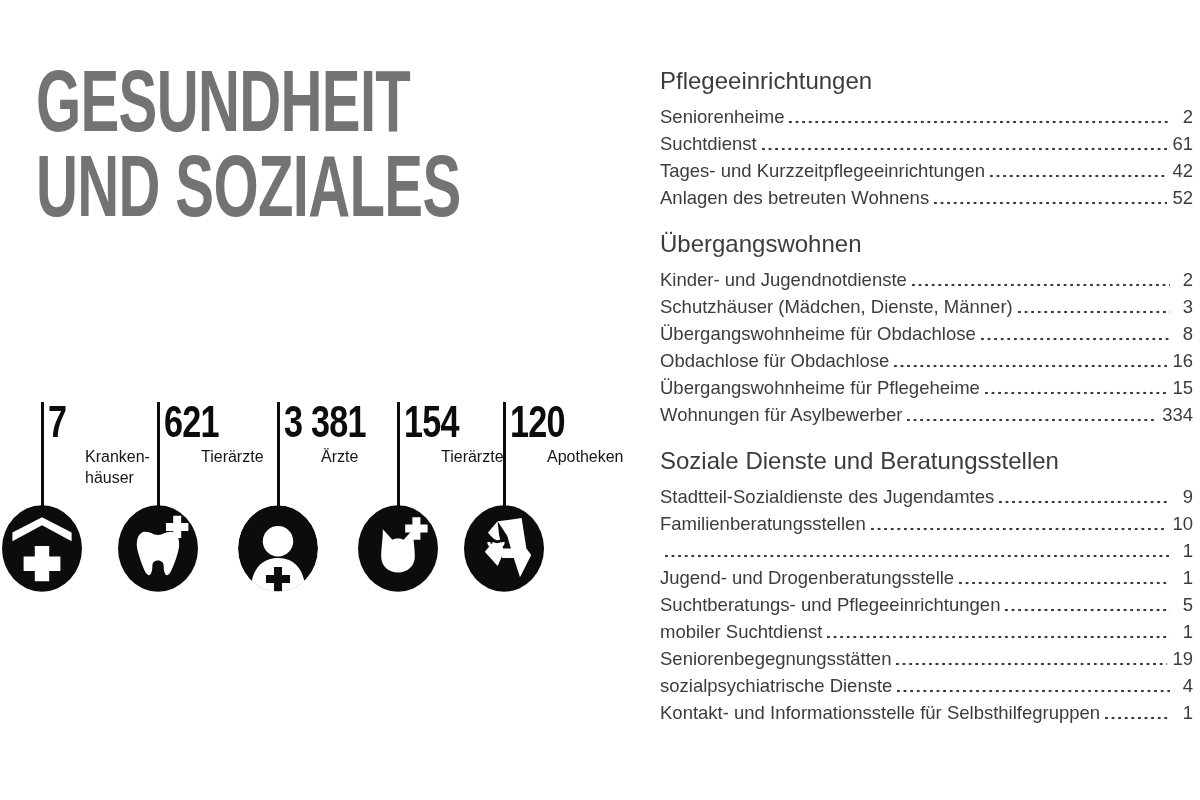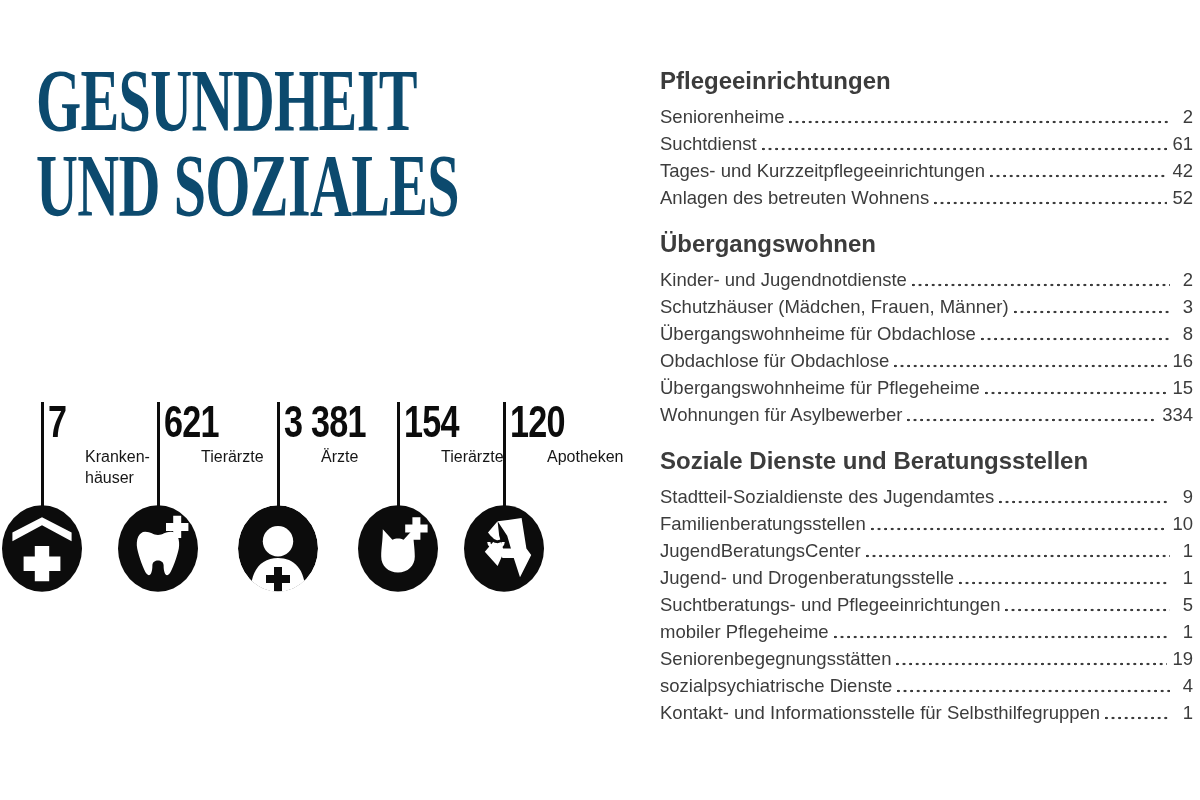--- a/index.html
+++ b/index.html
@@ -1,39 +1,39 @@
 <!DOCTYPE html>
 <html><head>
 <meta charset="utf-8">
 <style>
   * { margin:0; padding:0; box-sizing:border-box; }
   html,body { width:1200px; height:800px; background:#ffffff; overflow:hidden;
               font-family:"Liberation Sans", sans-serif; }
   .canvas { position:relative; width:1200px; height:800px; background:#fff; }
 
   
-  .title { position:absolute; left:36px; top:58px; color:#0c4a6e;
-           font-weight:bold; font-size:88px; line-height:85px; letter-spacing:-1px;font-family:Liberation Serif, serif; }
+  .title { position:absolute; left:36px; top:58px; color:#737373;
+           font-weight:bold; font-size:88px; line-height:85px; letter-spacing:-1px; }
   .tline { display:block; transform:scaleX(0.66); transform-origin:0 0; white-space:nowrap; }
 
   
   .stat { position:absolute; top:400px; width:120px; height:200px; }
   .stat-bar { position:absolute; left:-1px; top:2px; width:3px; height:104px; background:#0c0c0c; }
   .stat-num { position:absolute; left:6px; top:0px; font-size:45px; line-height:44px;
               font-weight:bold; color:#0c0c0c; white-space:nowrap;
               transform:scaleX(0.76); transform-origin:0 0; letter-spacing:-1px; }
   .stat-label { position:absolute; left:8px; top:46px; font-size:16px; line-height:21px;
                 color:#161616; white-space:pre-line;margin-left:35px; }
   .stat-icon { position:absolute; left:-40px; top:105px; width:80px; height:87px; }
   .stat-icon svg { display:block; width:80px; height:87px; }
 
   
   .right-col { position:absolute; left:660px; top:64px; width:533px; color:#3c3c3c; }
   .section { margin-bottom:16px; }
-  .section-title { font-size:24px; line-height:34px; font-weight:700; color:#3c3c3c;
+  .section-title { font-size:24px; line-height:34px; font-weight:400; color:#3c3c3c;
                    margin:0 0 5px 0; }
   .row { display:flex; align-items:baseline; line-height:27px; font-size:18.5px; }
   .row .label { white-space:nowrap;text-align:right; }
   .row .dots { flex:1; position:relative; margin:0 3px 0 5px; align-self:stretch; }
   .row .dots::after { content:""; position:absolute; left:0; right:2px; bottom:6px; height:4px;
       background-image:radial-gradient(circle at 1.6px 2px, #3c3c3c 1.25px, transparent 1.55px);
       background-size:6.6px 4px; background-repeat:repeat-x; }
   .row .num { text-align:right; min-width:18px; white-space:nowrap; }
 </style>
 </head>
@@ -148,21 +148,21 @@
     </div>
 
     <div class="section">
       <h2 class="section-title">Übergangswohnen</h2>
       <div class="row">
         <span class="label">Kinder- und Jugendnotdienste</span>
         <span class="dots"></span>
         <span class="num">2</span>
       </div>
       <div class="row">
-        <span class="label">Schutzhäuser (Mädchen, Frauen, Männer)</span>
+        <span class="label">Schutzhäuser (Mädchen, Dienste, Männer)</span>
         <span class="dots"></span>
         <span class="num">3</span>
       </div>
       <div class="row">
         <span class="label">Übergangswohnheime für Obdachlose</span>
         <span class="dots"></span>
         <span class="num">8</span>
       </div>
       <div class="row">
         <span class="label">Obdachlose für Obdachlose</span>
@@ -187,36 +187,35 @@
         <span class="label">Stadtteil-Sozialdienste des Jugendamtes</span>
         <span class="dots"></span>
         <span class="num">9</span>
       </div>
       <div class="row">
         <span class="label">Familienberatungsstellen</span>
         <span class="dots"></span>
         <span class="num">10</span>
       </div>
       <div class="row">
-        <span class="label">JugendBeratungsCenter</span>
         <span class="dots"></span>
         <span class="num">1</span>
       </div>
       <div class="row">
         <span class="label">Jugend- und Drogenberatungsstelle</span>
         <span class="dots"></span>
         <span class="num">1</span>
       </div>
       <div class="row">
         <span class="label">Suchtberatungs- und Pflegeeinrichtungen</span>
         <span class="dots"></span>
         <span class="num">5</span>
       </div>
       <div class="row">
-        <span class="label">mobiler Pflegeheime</span>
+        <span class="label">mobiler Suchtdienst</span>
         <span class="dots"></span>
         <span class="num">1</span>
       </div>
       <div class="row">
         <span class="label">Seniorenbegegnungsstätten</span>
         <span class="dots"></span>
         <span class="num">19</span>
       </div>
       <div class="row">
         <span class="label">sozialpsychiatrische Dienste</span>

